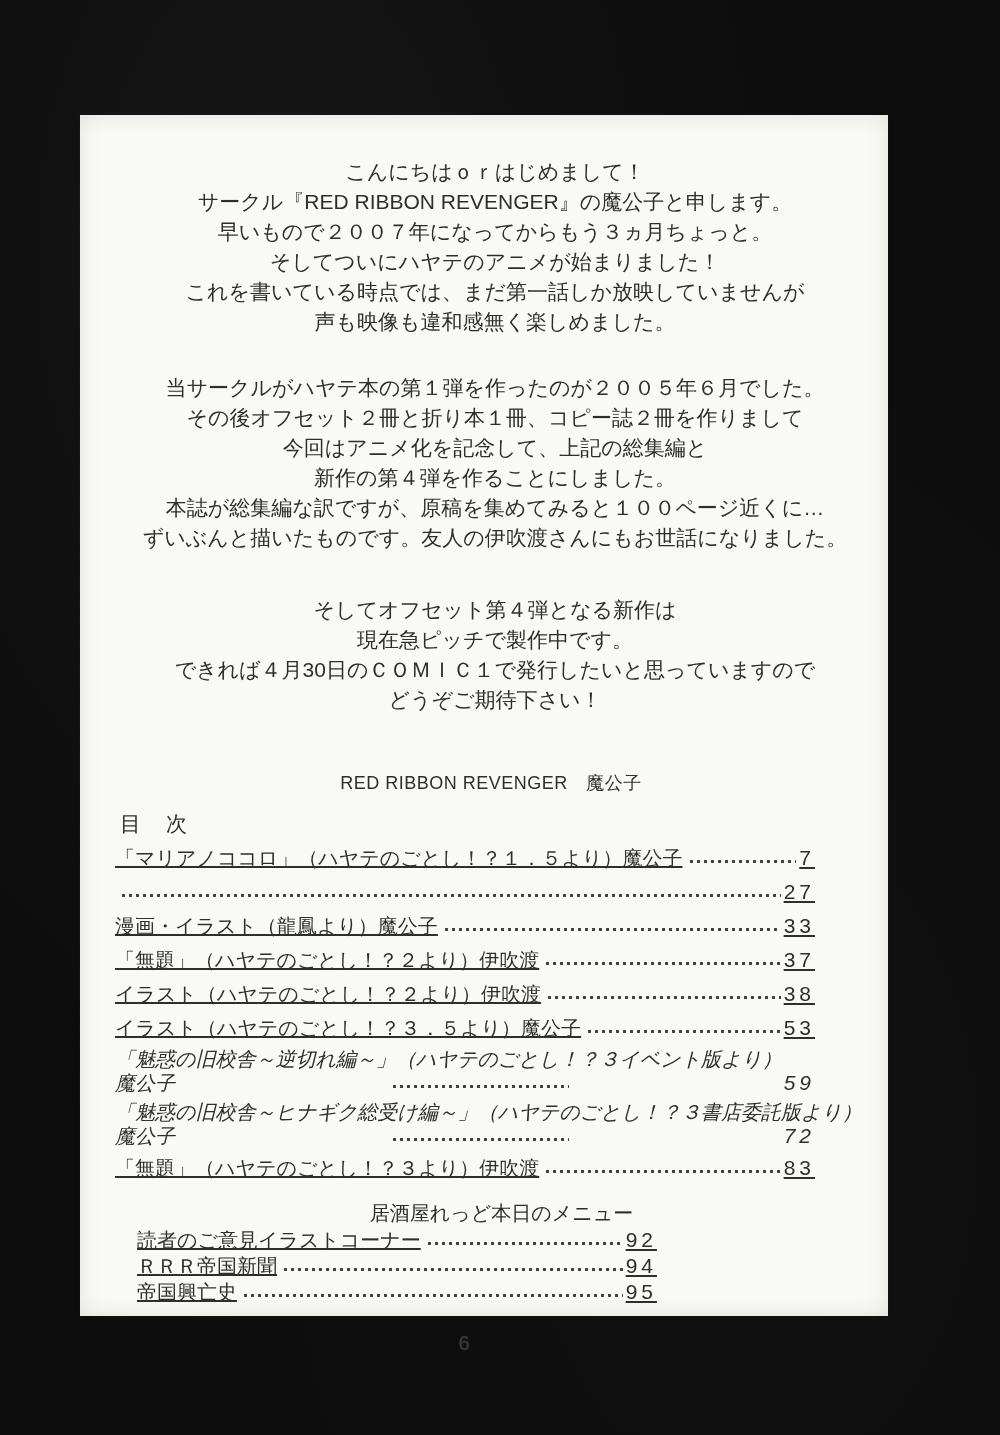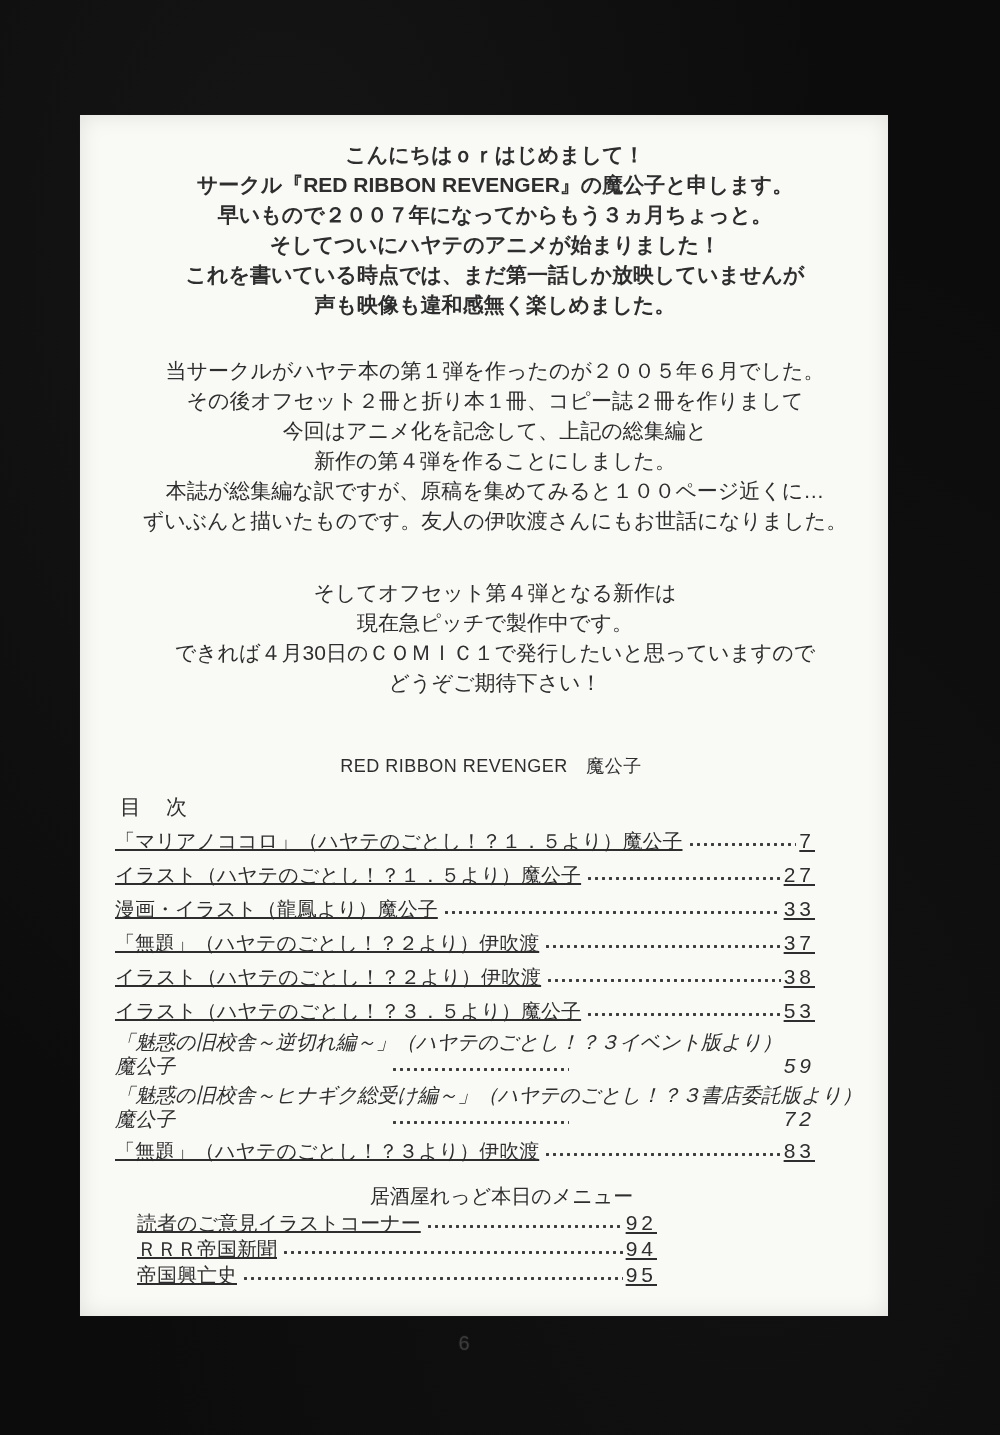--- a/index.html
+++ b/index.html
@@ -15,21 +15,21 @@
   .page {
     position:absolute; left:80px; top:115px;
     width:808px; height:1201px;
     background:#f9f9f6;
     color:#2e2e2e;
     box-shadow: inset 0 0 22px rgba(0,0,0,0.10), 0 0 2px rgba(255,255,255,0.05);
   }
   
   .intro { text-align:center; padding-left:22px; }
   .para div { font-size:21px; line-height:30px; white-space:nowrap; }
-  .p1 { padding-top:25px;font-weight:bold; }
+  .p1 { padding-top:42px; }
   .p2 { margin-top:36px; }
   .p3 { margin-top:42px; }
   
   .book-title {
     margin-top:50px; padding-left:14px;
     text-align:center;
     font-size:18px; line-height:36px;
     letter-spacing:0.5px;
     white-space:nowrap;
   }
@@ -98,21 +98,20 @@
 
   <div class="toc-head">目　次</div>
 
   <div class="toc" id="toc-list">
       <div class="toc-row">
         <span class="t">「マリアノココロ」（ハヤテのごとし！？１．５より）魔公子</span>
         <span class="leader"></span>
         <span class="pg">7</span>
       </div>
       <div class="toc-row">
-        <span class="t">イラスト（ハヤテのごとし！？１．５より）魔公子</span>
         <span class="leader"></span>
         <span class="pg">27</span>
       </div>
       <div class="toc-row">
         <span class="t">漫画・イラスト（龍鳳より）魔公子</span>
         <span class="leader"></span>
         <span class="pg">33</span>
       </div>
       <div class="toc-row">
         <span class="t">「無題」（ハヤテのごとし！？２より）伊吹渡</span>

